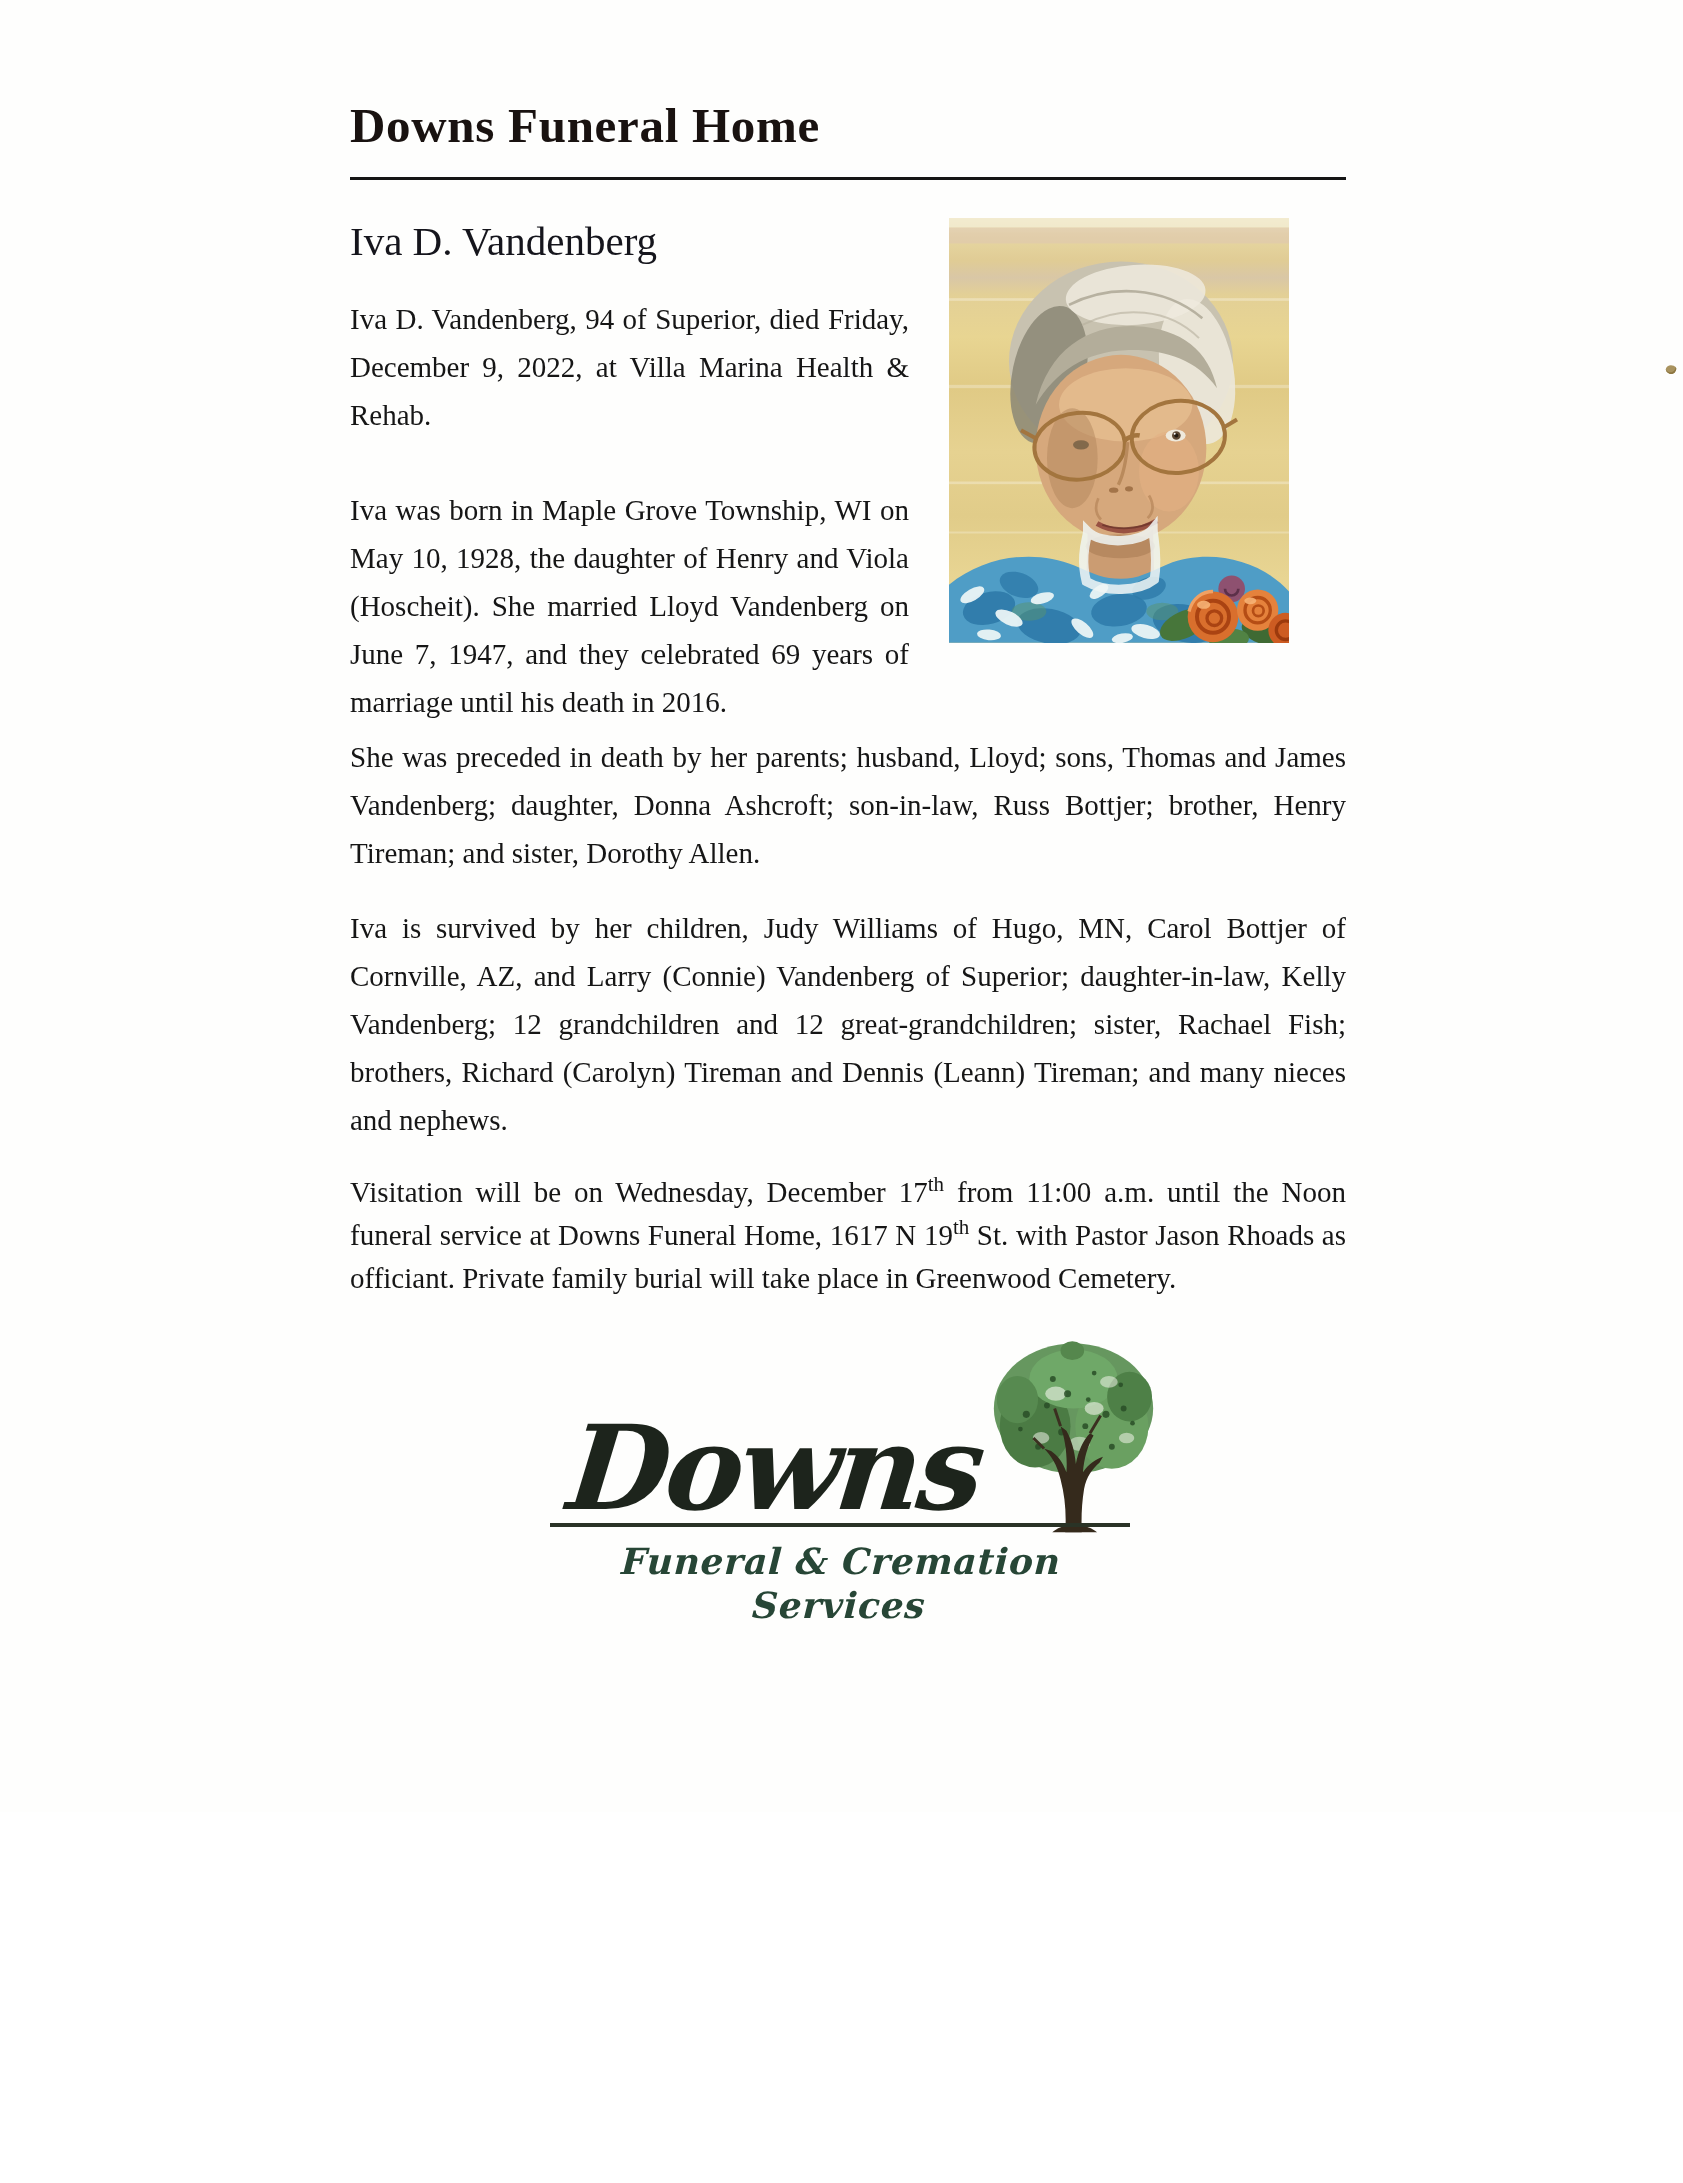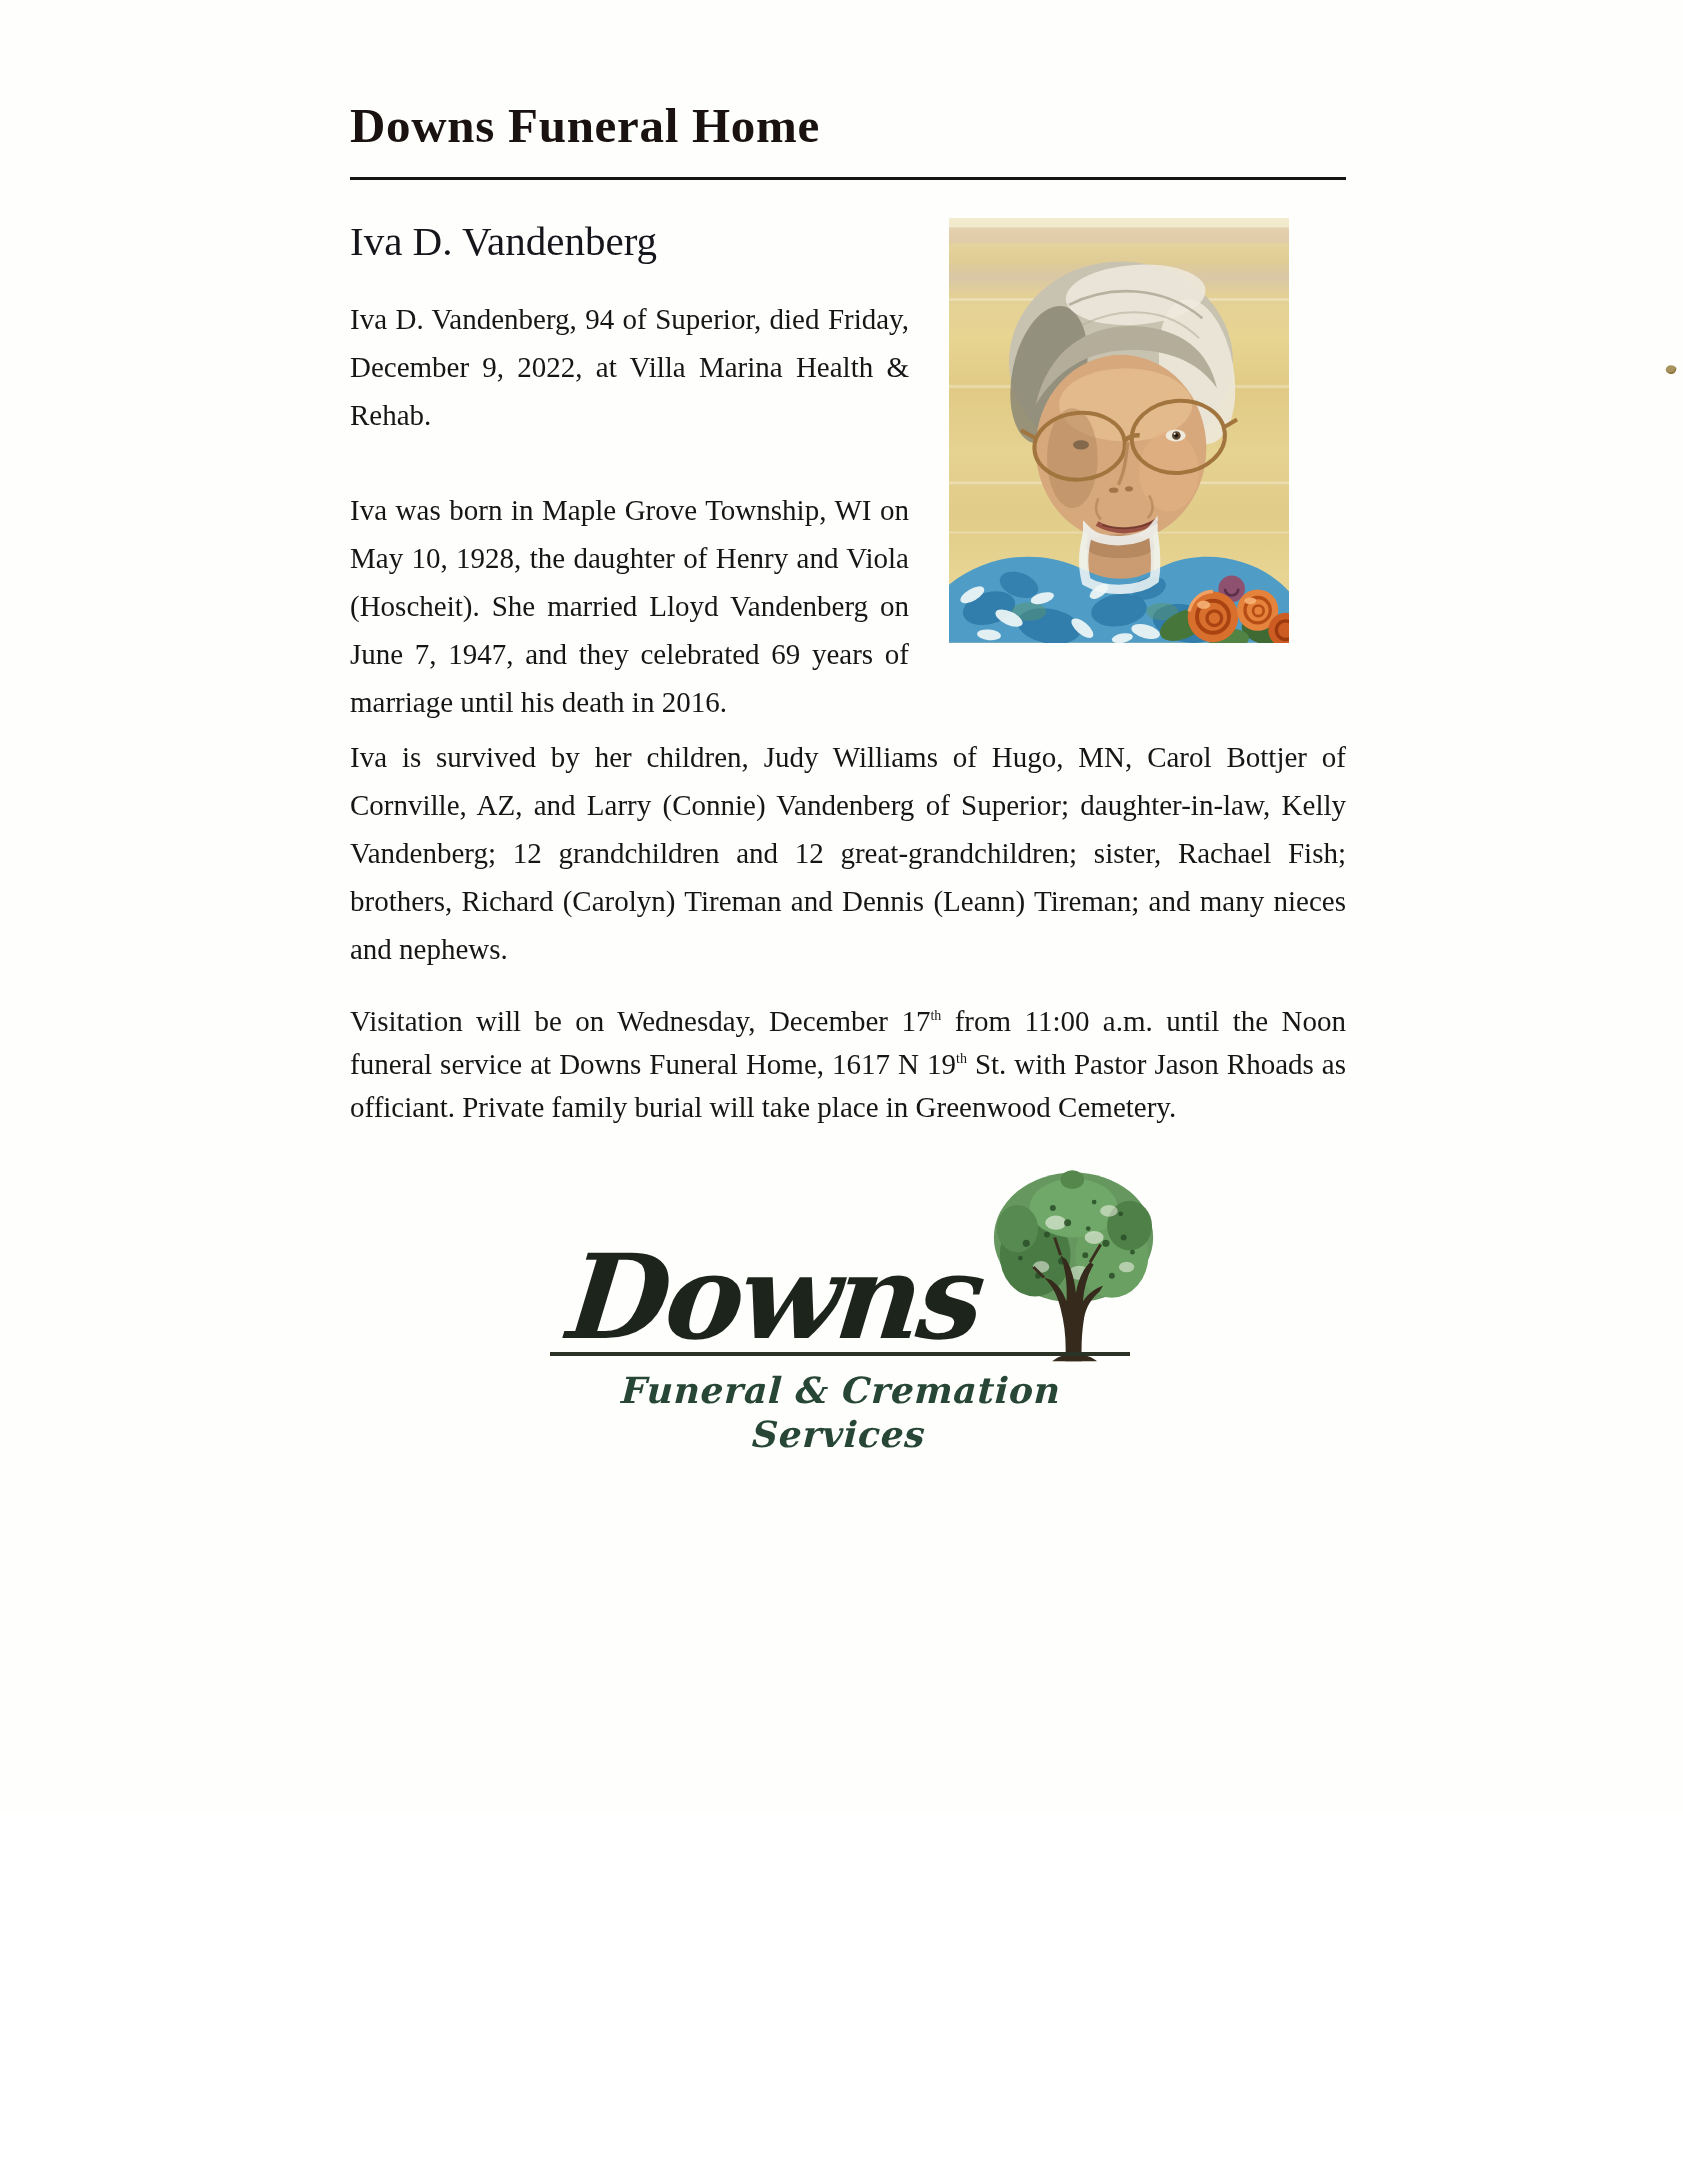--- a/index.html
+++ b/index.html
@@ -54,21 +54,21 @@
     font-size:29px;
     line-height:48px;
     text-align:justify;
     margin:0 0 27px 0;
     color:#161616;
   }
   p.body.p-first{ margin-bottom:47px; }
   p.body.p-wrap{ margin-bottom:6.7px; }
   p.visitation{ line-height:43px; }
   sup{
-    font-size:14px;
+    font-size:21px;
     line-height:0;
     vertical-align:super;
   }
   .logo{
     width:580px;
     margin:0 0 0 200px;
   }
   .logo-row{
     display:flex;
     align-items:flex-end;
@@ -241,20 +241,21 @@
             <ellipse cx="382" cy="580" rx="10" ry="6" fill="#f6b275" opacity="0.9"></ellipse>
             <ellipse cx="452" cy="574" rx="9" ry="5" fill="#f6b275" opacity="0.9"></ellipse>
           </g>
         </svg>
       </div>
 
       <h2 class="name">Iva D. Vandenberg</h2>
 
       <p class="body p-first">Iva D. Vandenberg, 94 of Superior, died Friday, December 9, 2022, at Villa Marina Health &amp; Rehab.</p>
       <p class="body p-wrap">Iva was born in Maple Grove Township, WI on May 10, 1928, the daughter of Henry and Viola (Hoscheit). She married Lloyd Vandenberg on June 7, 1947, and they celebrated 69 years of marriage until his death in 2016.</p>
+      <p class="body">She was preceded in death by her parents; husband, Lloyd; sons, Thomas and James Vandenberg; daughter, Donna Ashcroft; son-in-law, Russ Bottjer; brother, Henry Tireman; and sister, Dorothy Allen.</p>
       <p class="body">Iva is survived by her children, Judy Williams of Hugo, MN, Carol Bottjer of Cornville, AZ, and Larry (Connie) Vandenberg of Superior; daughter-in-law, Kelly Vandenberg; 12 grandchildren and 12 great-grandchildren; sister, Rachael Fish; brothers, Richard (Carolyn) Tireman and Dennis (Leann) Tireman; and many nieces and nephews.</p>
       <p class="body visitation"><span>Visitation will be on Wednesday, December 17</span><sup>th</sup><span> from 11:00 a.m. until the Noon funeral service at Downs Funeral Home, 1617 N 19</span><sup>th</sup><span> St. with Pastor Jason Rhoads as officiant. Private family burial will take place in Greenwood Cemetery.</span></p>
 
     </article>
 
     <div class="logo">
       <div class="logo-row">
         <div class="wordmark">Downs</div>
         <svg class="tree" viewBox="0 0 300 330" xmlns="http://www.w3.org/2000/svg">
           <g>

